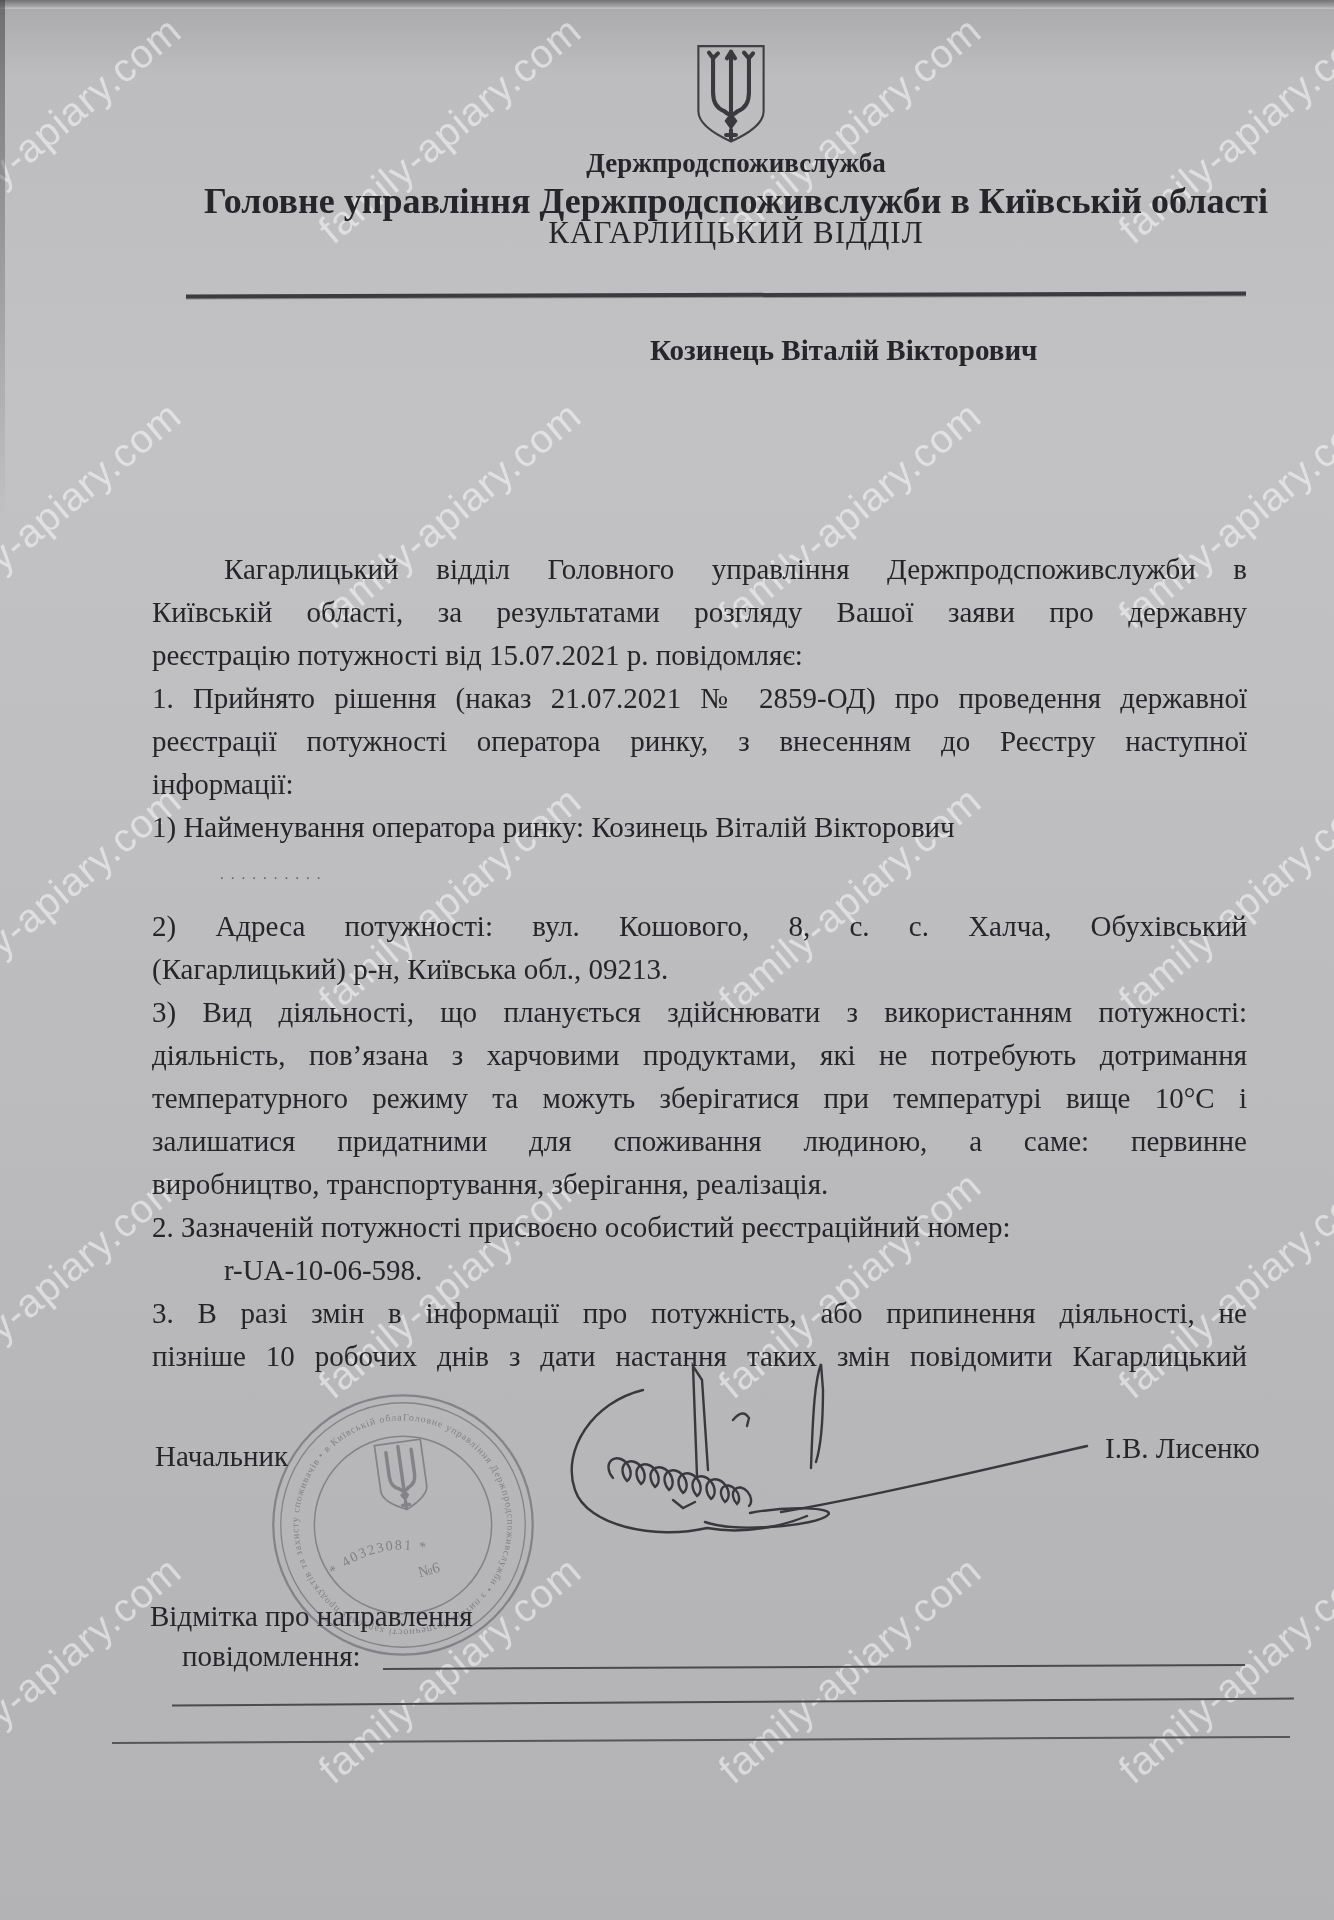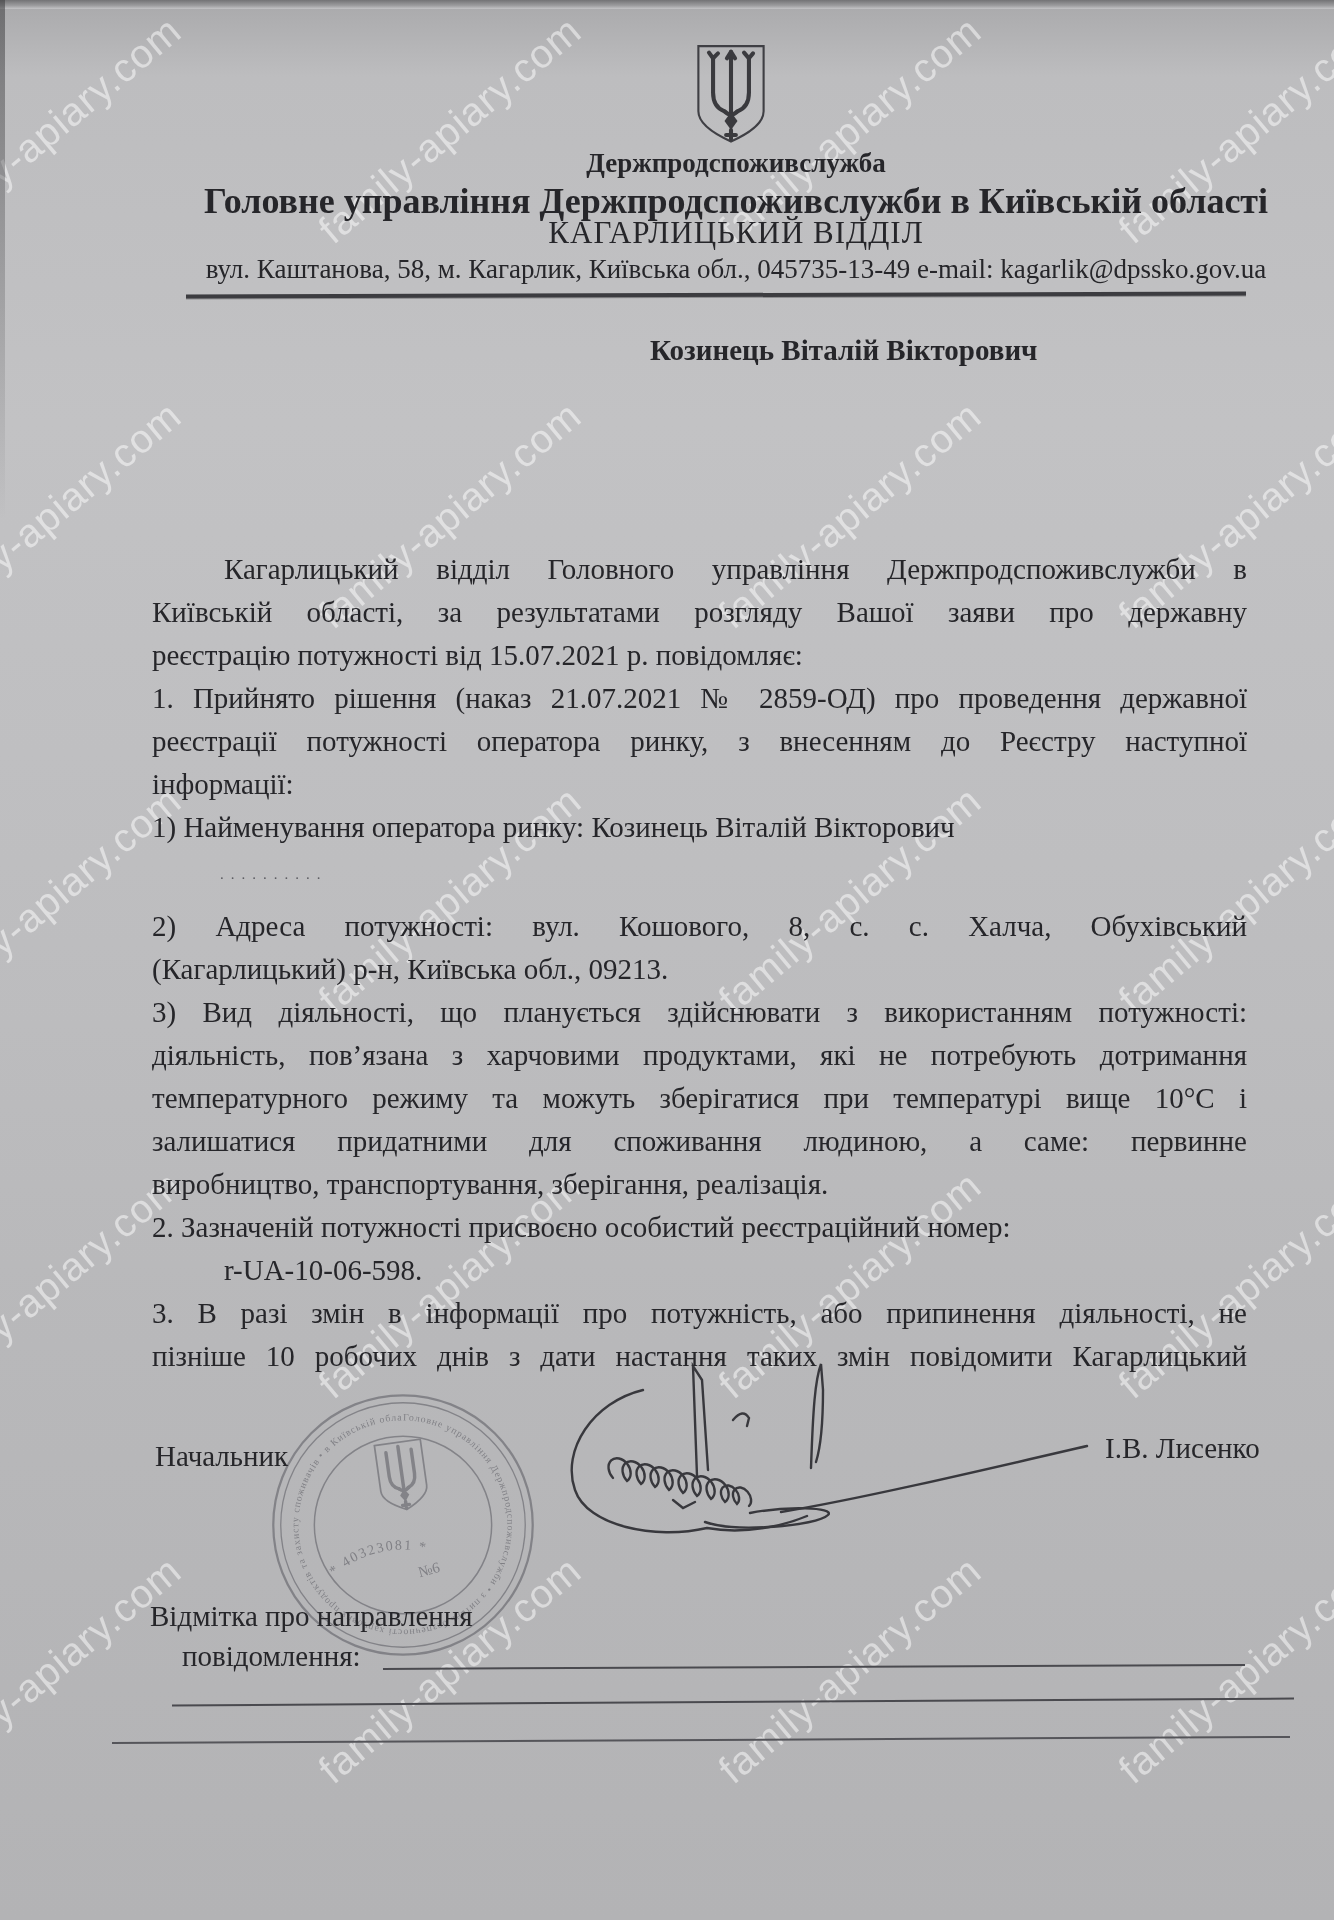--- a/index.html
+++ b/index.html
@@ -85,21 +85,20 @@
       <path d="M50 12 L45 20 M50 12 L55 20"></path>
       <path d="M42 85 Q50 93 58 85"></path>
       <path d="M50 108 V119 M44 114 H56"></path>
     </g>
     <path d="M50 86 L42 97 L50 108 L58 97 Z" fill="#3a3a3e"></path>
   </svg>
 
   <div class="hdr agency">Держпродспоживслужба</div>
   <div class="hdr dept">Головне управління Держпродспоживслужби в Київській області</div>
   <div class="hdr div">КАГАРЛИЦЬКИЙ ВІДДІЛ</div>
-  <div class="hdr addr">вул. Каштанова, 58, м. Кагарлик, Київська обл., 045735-13-49 e-mail: kagarlik@dpssko.gov.ua</div>
   <div class="rule"></div>
 
   <div class="recipient">Козинець Віталій Вікторович</div>
 
   <div class="body">
       <div class="body-line just ind"><span>Кагарлицький відділ Головного управління Держпродспоживслужби в</span></div>
       <div class="body-line just"><span>Київській області, за результатами розгляду Вашої заяви про державну</span></div>
       <div class="body-line"><span>реєстрацію потужності від </span><span class="b">15.07.2021 р.</span><span> повідомляє:</span></div>
       <div class="body-line just"><span>1. Прийнято рішення (наказ 21.07.2021 № 2859-ОД) про проведення державної</span></div>
       <div class="body-line just"><span>реєстрації потужності оператора ринку, з внесенням до Реєстру наступної</span></div>

